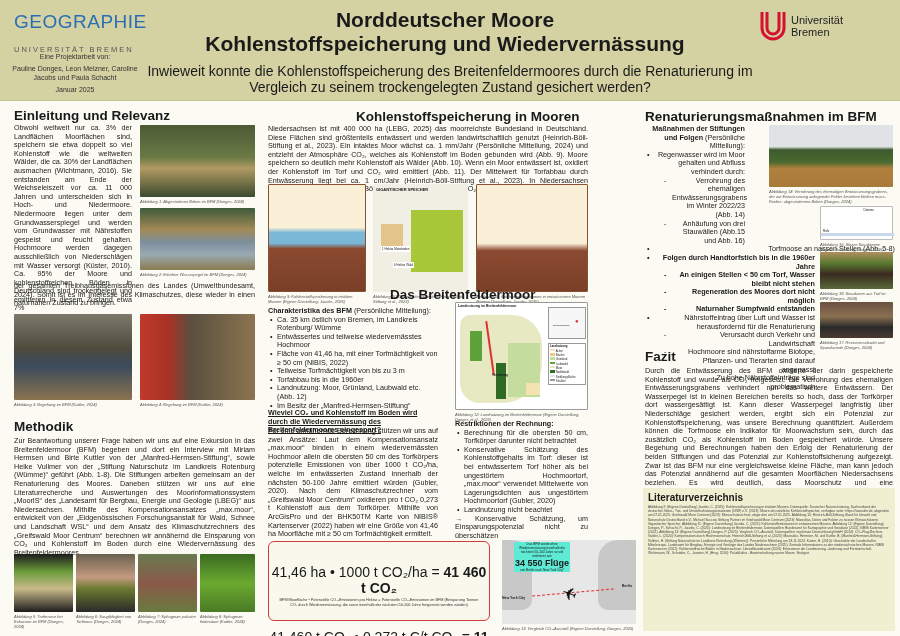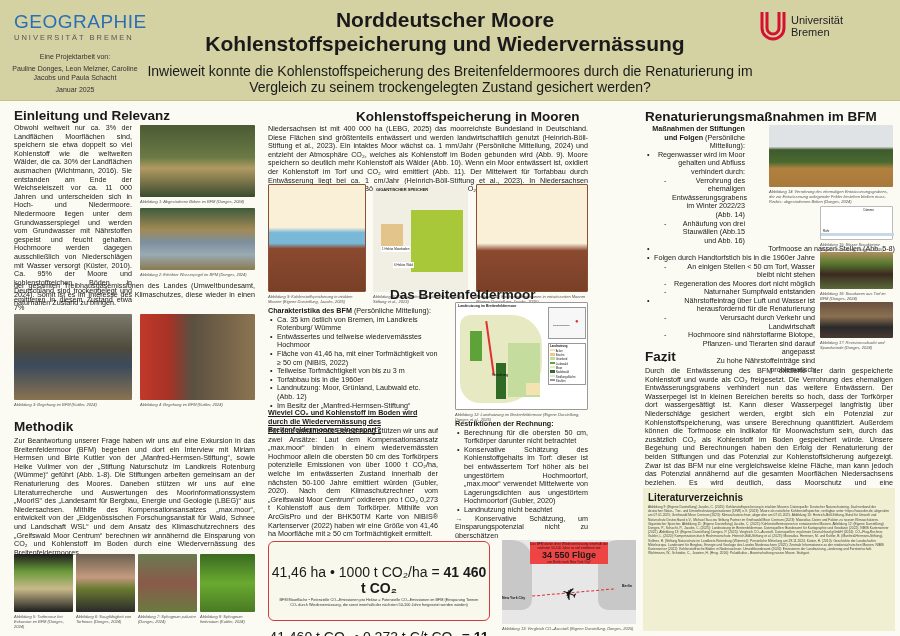--- a/index.html
+++ b/index.html
@@ -1,20 +1,20 @@
 <!DOCTYPE html>
 <html><head>
 <meta charset="utf-8">
 <style>
 * { box-sizing: border-box; margin: 0; padding: 0; }
 body { width: 900px; height: 636px; background: #fbfaf3; font-family: "Liberation Sans", sans-serif; color: #1a1a1a; position: relative; overflow: hidden; }
 .header { position: absolute; left: 0; top: 0; width: 900px; height: 101px; background: #d4d1a3; border-bottom: 1px solid #c3c090; }
 .geo-logo { position: absolute; left: 14px; top: 12px; width: 120px; }
 .geo-main { color: #2a6fb5; font-size: 19px; letter-spacing: 0.5px; line-height: 19px; }
-.geo-sub { color: #555; font-size: 7.5px; letter-spacing: 2px; margin-top: 2px; }
+.geo-sub { color: #555; font-size: 7.5px; letter-spacing: 2px; margin-top: 14px; }
 .authors { position: absolute; left: 10px; top: 52px; width: 130px; text-align: center; font-size: 7px; line-height: 9px; color: #333; }
 .authors div { margin-bottom: 3px; }
 .title { position: absolute; left: 140px; top: 8px; width: 610px; text-align: center; font-weight: bold; font-size: 21px; line-height: 24px; }
 .question { position: absolute; left: 140px; top: 63px; width: 620px; text-align: center; font-size: 14px; line-height: 16px; }
 .ub-logo { position: absolute; left: 760px; top: 12px; width: 120px; }
 .ub-mark { position: absolute; left: 0; top: 0; width: 26px; height: 30px; }
 .ub-text { position: absolute; left: 31px; top: 2px; font-size: 11px; line-height: 12px; color: #222; }
 .sec-h { font-weight: bold; font-size: 13.5px; position: absolute; }
 .txt { position: absolute; font-size: 7.2px; line-height: 8.6px; text-align: justify; }
 .cap { position: absolute; font-size: 4px; line-height: 5px; font-style: italic; color: #555; }
@@ -158,21 +158,21 @@
 <div class="calc-box">
   <div class="calc-eq"><span>41,46 ha • 1000 t CO₂/ha = </span><b>41 460 t CO₂</b></div>
   <div class="calc-note">BFM Moorfläche • Potenzielle CO₂-Emissionen pro Hektar = Potenzielle CO₂-Emissionen im BFM (Einsparung Tonnen CO₂ durch Wiedervernässung, die sonst innerhalb der nächsten 50-100 Jahre freigesetzt werden würden)</div>
   <div class="calc-eq"><span>41 460 t CO₂ • 0,273 t C/t CO₂ = </span><b>11 318,58 t C</b></div>
   <div class="calc-note">Potenzielle CO₂-Emissionen im BFM • Kohlenstoff/t CO₂ = Kohlenstoff im BFM in den obersten 50 cm (Tonnen Kohlenstoff, die durch Oxidation im BFM innerhalb der nächsten 50-100 Jahre abgebaut werden würden, die jetzt aber durch Wiedervernässung im Torfkörper erhalten bleiben)</div>
 </div>
 
 <div class="flight">
   <div style="position:absolute;left:0;top:0;width:30px;height:70px;background:#c8c8c8;border-radius:0 20px 10px 0;"></div>
   <div style="position:absolute;right:0;top:0;width:38px;height:70px;background:#c8c8c8;border-radius:20px 0 0 10px;"></div>
-  <div style="position:absolute;left:28px;top:2px;width:78px;background:#ef4444;text-align:center;">
+  <div style="position:absolute;left:12px;top:2px;width:56px;background:#5eead4;text-align:center;">
     <div style="font-size:3.2px;line-height:4px;">Das BFM würde ohne Wiedervernässung innerhalb der nächsten 50-100 Jahre so viel emittieren wie</div>
     <div style="font-size:9px;font-weight:bold;">34 550 Flüge</div>
     <div style="font-size:3.2px;">von Berlin nach New York City*</div>
   </div>
   <div style="position:absolute;right:4px;top:44px;font-size:3.5px;font-weight:bold;">Berlin</div>
   <div style="position:absolute;left:0;top:56px;font-size:3.5px;font-weight:bold;">New York City</div>
   <div style="position:absolute;left:30px;top:52px;width:82px;border-top:1.5px dashed #e03030;transform:rotate(-5deg);"></div>
   <div style="position:absolute;left:60px;top:42px;font-size:18px;color:#111;transform:rotate(200deg);">✈</div>
 </div>
 <div class="cap" style="left:502px;top:626px;width:134px;">Abbildung 13: Vergleich CO₂-Ausstoß (Eigene Darstellung, Donges, 2025)</div>
@@ -181,21 +181,21 @@
 <div class="txt" style="left:645px;top:125px;width:250px;text-align:right;">
   <div style="width:100px;"><b>Maßnahmen der Stiftungen und Folgen</b> <span>(Persönliche Mitteilung):</span></div>
   <ul class="b">
     <li style="width:100px;"><span>Regenwasser wird im Moor gehalten und Abfluss verhindert durch:</span>
       <ul class="d">
         <li>Verrohrung des ehemaligen Entwässerungsgrabens im Winter 2022/23 (Abb. 14)</li>
         <li>Anhäufung von drei Stauwällen (Abb.15 und Abb. 16)</li>
       </ul>
     </li>
     <li>Torfmoose an nassen Stellen (Abb. 5-8)</li>
-    <li style="width:170px;"><span>Folgen durch Handtorfstich bis in die 1960er Jahre</span>
+    <li style="width:170px;font-weight:bold;"><span>Folgen durch Handtorfstich bis in die 1960er Jahre</span>
       <ul class="d">
         <li>An einigen Stellen &lt; 50 cm Torf, Wasser bleibt nicht stehen</li>
         <li>Regeneration des Moores dort nicht möglich</li>
         <li>Naturnaher Sumpfwald entstanden</li>
       </ul>
     </li>
     <li style="width:170px;"><span>Nährstoffeintrag über Luft und Wasser ist herausfordernd für die Renaturierung</span>
       <ul class="d">
         <li>Verursacht durch Verkehr und Landwirtschaft</li>
         <li>Hochmoore sind nährstoffarme Biotope, Pflanzen- und Tierarten sind darauf angepasst</li>

